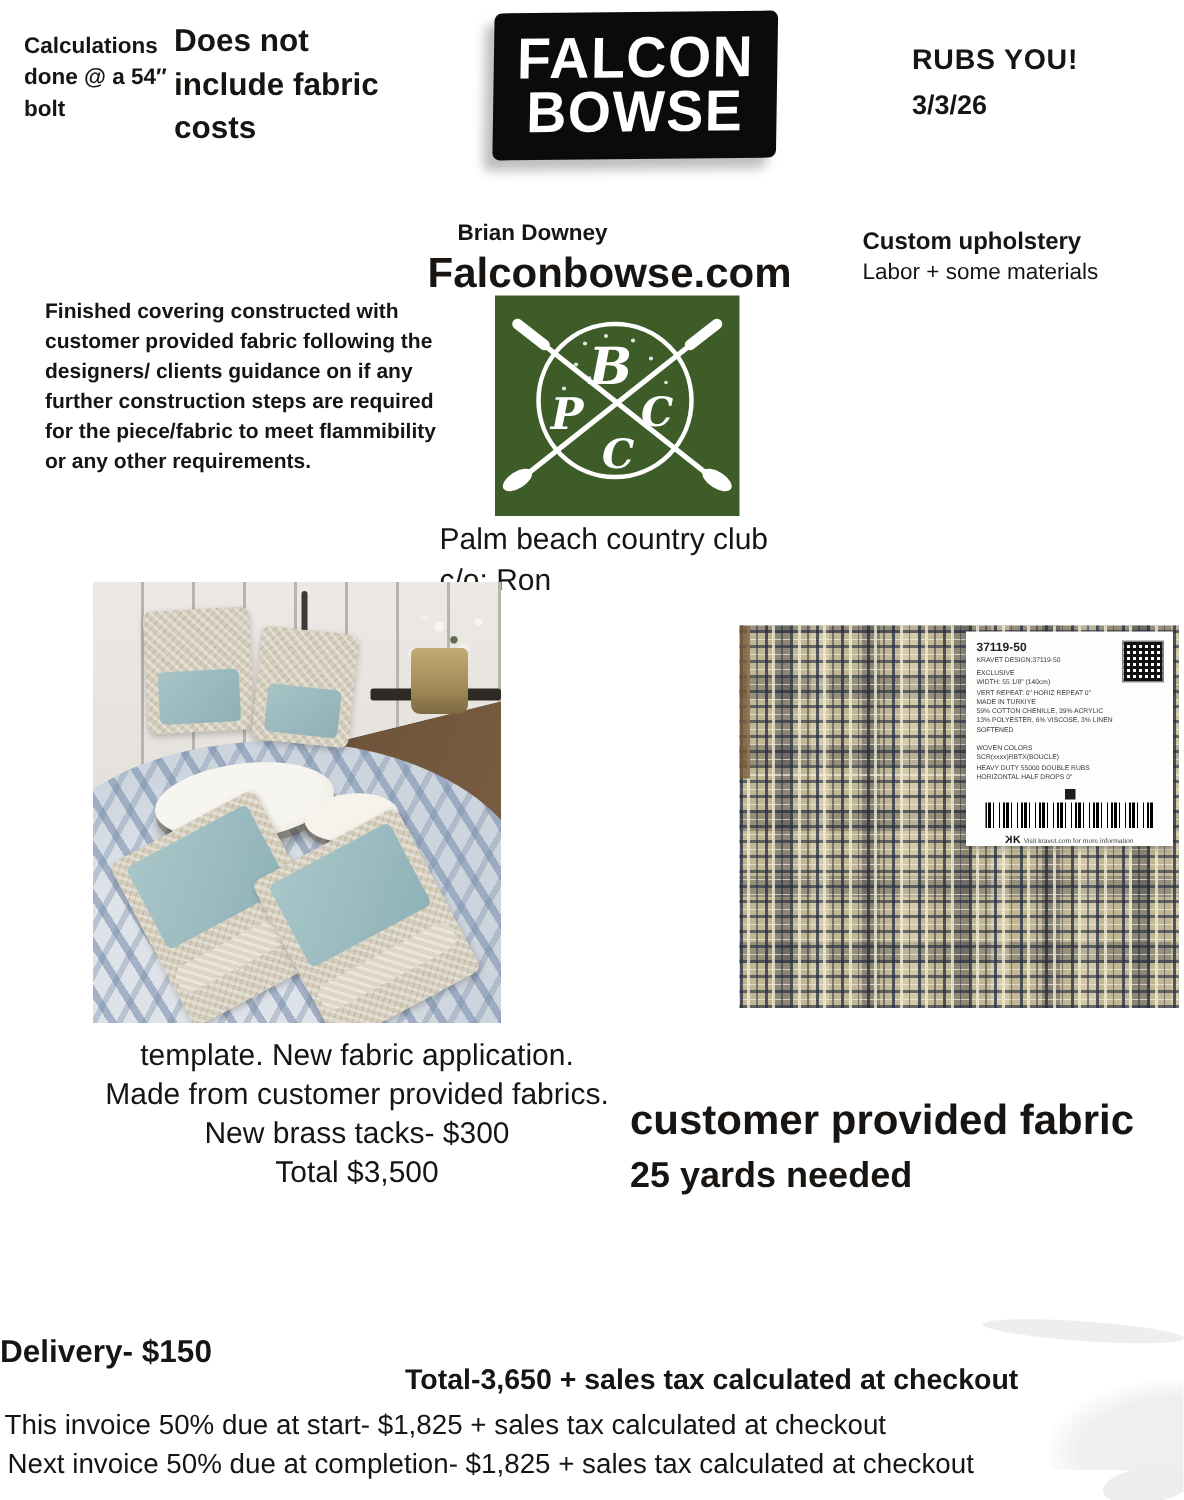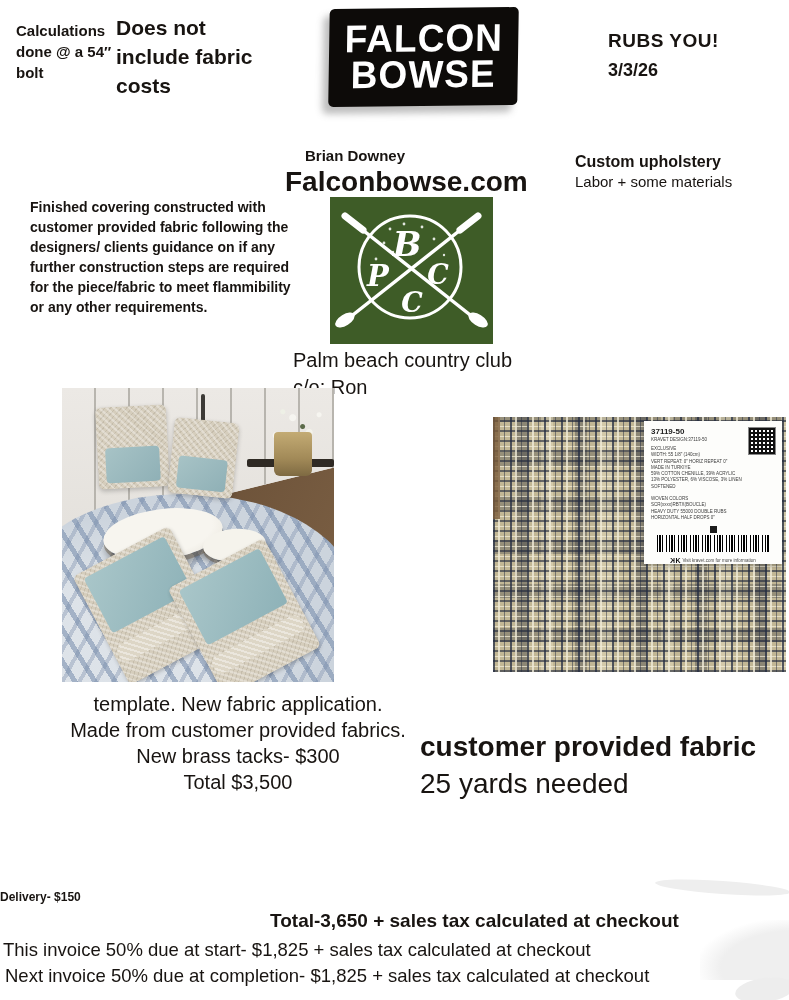--- a/index.html
+++ b/index.html
@@ -106,22 +106,22 @@
   .label-footer{margin-top:5px;display:flex;align-items:center;justify-content:center;gap:2px;}
   .k-mark{font-size:7px;font-weight:700;color:#111;line-height:7px;}
   .k-flip{display:inline-block;transform:scaleX(-1);}
   .label-footer-text{font-size:4.5px;color:#444;white-space:nowrap;overflow:hidden;}
 
   
   .quote-block{left:38px;top:691px;width:400px;}
   .quote-block .qline{font-size:20px;font-weight:500;line-height:26px;text-align:center;}
   .fabric-need{left:420px;top:727px;width:365px;}
   .fabric-need-l1{font-size:28px;font-weight:600;line-height:40px;}
-  .fabric-need-l2{font-size:28px;font-weight:400;line-height:33px;}
-  .delivery-line{left:0px;top:890px;width:780px;font-size:12px;font-weight:600;}
+  .fabric-need-l2{font-size:24px;font-weight:700;line-height:33px;}
+  .delivery-line{left:0px;top:890px;width:780px;font-size:21px;font-weight:600;}
   .total-line{left:270px;top:910px;width:520px;font-size:19px;font-weight:600;}
   .invoice-line-1{left:3px;top:939px;width:780px;font-size:18.5px;font-weight:500;}
   .invoice-line-2{left:5px;top:965px;width:780px;font-size:18.5px;font-weight:500;}
 
   
   .swoosh1{left:655px;top:881px;width:135px;height:13px;background:#eeeeee;border-radius:50%;transform:rotate(4deg);}
   .swoosh2{left:700px;top:920px;width:95px;height:60px;background:radial-gradient(ellipse at 100% 80%,#efefef 0 55%,transparent 75%);}
   .swoosh3{left:735px;top:978px;width:60px;height:24px;background:#ededed;border-radius:50%;transform:rotate(-8deg);}
 </style>
 </head>

